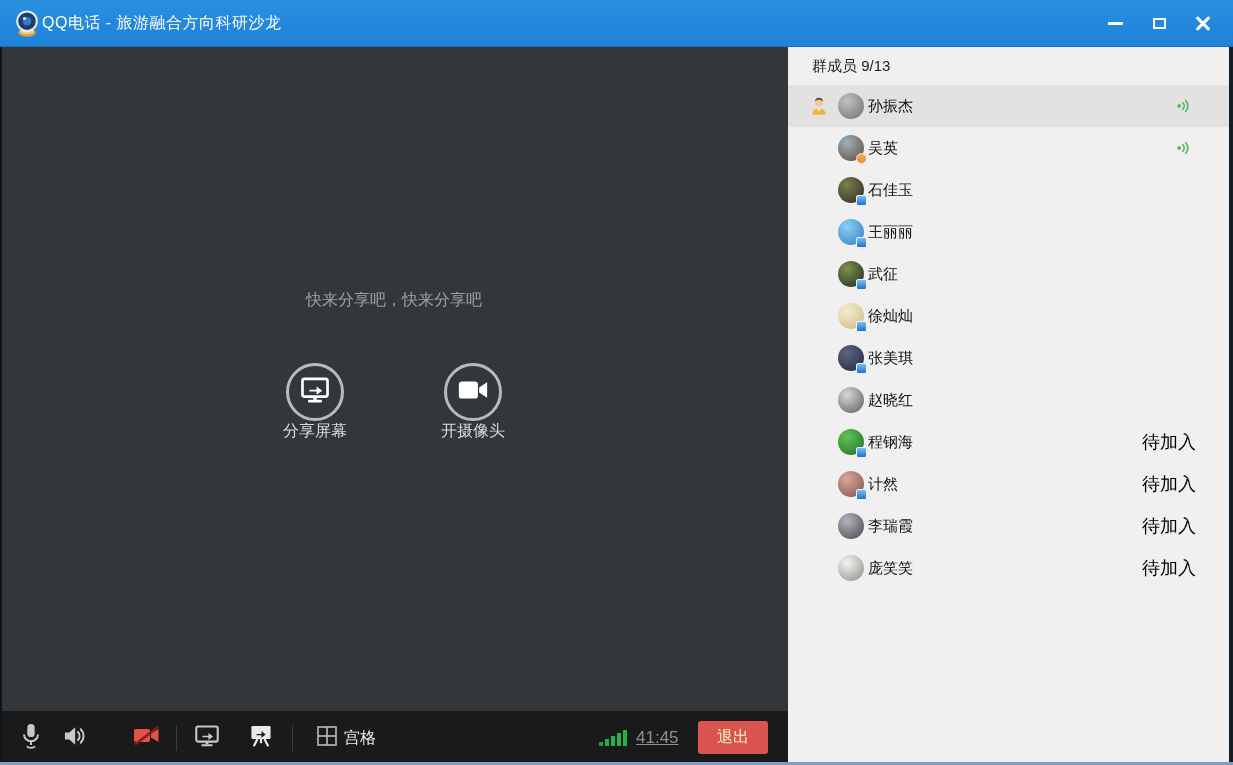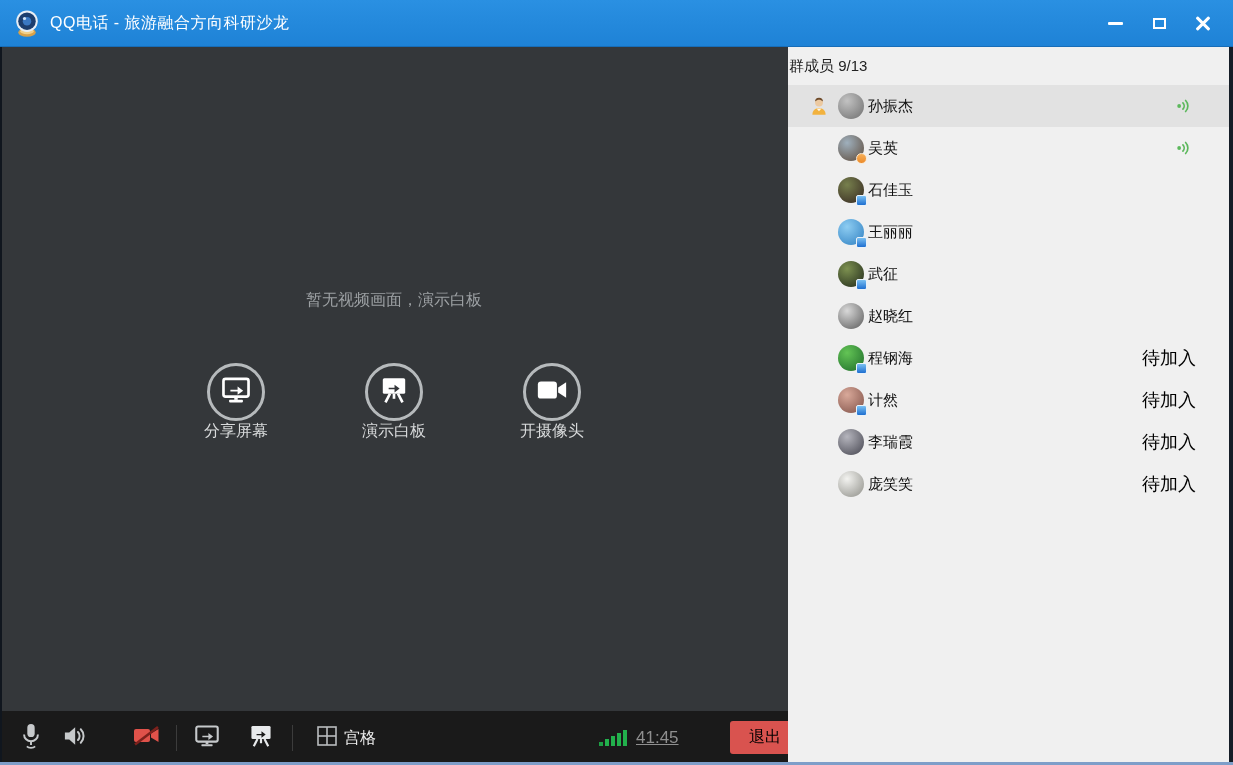--- a/index.html
+++ b/index.html
@@ -4,21 +4,21 @@
 <style>
   html,body{margin:0;padding:0;background:#0c0f13;}
   *{box-sizing:border-box;font-family:"Liberation Sans","DejaVu Sans",sans-serif;}
   .window{position:relative;width:1233px;height:765px;overflow:hidden;background:#34373a;}
 
   
   .titlebar{position:absolute;left:0;top:0;width:100%;height:47px;
     background:linear-gradient(#2a90e2,#1e82d6);border-bottom:1px solid #176db8;
     display:flex;align-items:center;}
   .app-icon{width:30px;height:30px;margin-left:12px;flex:0 0 auto;}
-  .title-text{color:#ffffff;font-size:16px;margin-left:8px;letter-spacing:.5px;}
+  .title-text{color:#ffffff;font-size:16px;margin-left:0;letter-spacing:.5px;}
   .win-controls{position:absolute;right:8px;top:0;height:47px;display:flex;align-items:center;}
   .win-btn{width:44px;height:47px;display:flex;align-items:center;justify-content:center;cursor:pointer;}
   .min-glyph{width:15px;height:3px;background:#fff;border-radius:1px;}
   .max-glyph{width:13px;height:11px;border:2px solid #fff;}
   .close-glyph{position:relative;width:16px;height:16px;}
   .close-glyph:before,.close-glyph:after{content:"";position:absolute;left:-1px;top:6px;width:18px;height:3px;background:#fff;border-radius:1px;}
   .close-glyph:before{transform:rotate(45deg);}
   .close-glyph:after{transform:rotate(-45deg);}
 
   
@@ -31,26 +31,26 @@
     margin:0 auto;display:flex;align-items:center;justify-content:center;}
   .action-label{font-size:16px;color:#d8dadb;}
 
   
   .toolbar{position:absolute;left:0;top:711px;width:788px;height:54px;background:#1a1a1a;}
   .tb{position:absolute;display:flex;align-items:center;justify-content:center;cursor:pointer;}
   .tb-sep{position:absolute;top:14px;width:1px;height:26px;background:#3c3c3c;}
   .layout-label{position:absolute;left:344px;top:0;height:54px;line-height:54px;font-size:16px;color:#ededed;}
   .signal{position:absolute;left:597px;top:17px;}
   .duration{position:absolute;left:636px;top:0;height:54px;line-height:54px;font-size:17px;color:#8f8f8f;text-decoration:underline;}
-  .exit-btn{position:absolute;left:730px;top:10px;width:70px;height:33px;background:#d9534f;
-    border:none;border-radius:3px;color:#000000;font-size:16px;cursor:pointer;display:flex;align-items:center;justify-content:center;}
+  .exit-btn{position:absolute;left:698px;top:10px;width:70px;height:33px;background:#d9534f;
+    border:none;border-radius:3px;color:#fef9c3;font-size:16px;cursor:pointer;display:flex;align-items:center;justify-content:center;}
 
   
   .sidebar{position:absolute;left:788px;top:47px;width:445px;height:718px;background:#f0f0f0;}
-  .panel-header{height:38px;line-height:38px;padding-left:1px;font-size:15px;color:#222222;background:#f0f0f0;}
+  .panel-header{height:38px;line-height:38px;padding-left:24px;font-size:15px;color:#222222;background:#f0f0f0;}
   .member-list{position:absolute;left:0;top:38px;width:100%;}
   .member-row{position:relative;height:42px;display:flex;align-items:center;cursor:pointer;}
   .member-row.selected{background:#e2e2e2;}
   .self-icon{position:absolute;left:20px;top:10px;width:22px;height:22px;}
   .avatar{position:absolute;left:50px;top:8px;width:26px;height:26px;border-radius:50%;}
   .badge{position:absolute;right:-3px;bottom:-3px;width:11px;height:11px;}
   .badge.pc{background:linear-gradient(#79c0f2,#1f6fd0);border:1px solid #e9f2fa;border-radius:2px;}
   .badge.mobile{background:linear-gradient(#f6b05a,#ec8a2a);border:1px solid #fbe9d2;border-radius:50%;}
   .member-name{position:absolute;left:80px;font-size:15px;color:#111111;}
   .member-status{position:absolute;right:37px;font-size:18px;color:#000000;}
@@ -85,48 +85,34 @@
       <div class="win-btn" title="最大化">
           <span class="max-glyph"></span>
         </div>
       <div class="win-btn" title="关闭">
           <span class="close-glyph"></span>
         </div>
     </div>
   </div>
 
   <div class="stage">
-    <div class="stage-hint">暂无视频画面，演示白板</div>
+    <div class="stage-hint">快来分享吧，快来分享吧</div>
     <div class="actions">
       <div class="action">
         <div class="action-circle">
           <span>
             <svg width="32" height="32" viewBox="0 0 24 24">
               <rect x="2.6" y="3.6" width="18.8" height="13.4" rx="1.6" fill="none" stroke="#fff" stroke-width="2"></rect>
               <path d="M7.8 11.9 h5.4 V9.4 l4.2 3.1 -4.2 3.1 v-2.5 H7.8 Z" fill="#fff"></path>
               <rect x="10.7" y="17" width="2.6" height="2.4" fill="#fff"></rect>
               <rect x="6.8" y="19.4" width="10.4" height="1.9" rx="0.6" fill="#fff"></rect>
             </svg>
           </span>
         </div>
         <div class="action-label">分享屏幕</div>
-      </div>
-      <div class="action">
-        <div class="action-circle">
-          <span>
-            <svg width="32" height="32" viewBox="0 0 24 24">
-              <rect x="3.6" y="3.2" width="16.8" height="11.6" rx="1.2" fill="#fff"></rect>
-              <path d="M8 10.3 h4.4 V8 l3.8 2.9 -3.8 2.9 v-2.3 H8 Z" fill="#34373a"></path>
-              <line x1="9" y1="14.8" x2="5.6" y2="21.2" stroke="#fff" stroke-width="2"></line>
-              <line x1="15" y1="14.8" x2="18.4" y2="21.2" stroke="#fff" stroke-width="2"></line>
-              <line x1="12" y1="14.8" x2="12" y2="18.6" stroke="#fff" stroke-width="2"></line>
-            </svg>
-          </span>
-        </div>
-        <div class="action-label">演示白板</div>
       </div>
       <div class="action">
         <div class="action-circle">
           <span>
             <svg width="32" height="30" viewBox="0 0 26 22">
               <rect x="1.5" y="4" width="15.5" height="14" rx="2.6" fill="#fff"></rect>
               <path d="M18 9 L24.5 4.8 V17.2 L18 13 Z" fill="#fff"></path>
             </svg>
           </span>
         </div>
@@ -273,20 +259,38 @@
 
       <span class="avatar" style="background: radial-gradient(circle at 35% 30%, rgb(125, 145, 80), rgb(32, 40, 26));">
         <span class="badge pc"></span>
       </span>
       <span class="member-name">武征</span>
       <span class="member-status"></span>
 
     </div>
         <div class="member-row">
 
+      <span class="avatar" style="background: radial-gradient(circle at 35% 30%, rgb(245, 238, 205), rgb(205, 184, 126));">
+        <span class="badge pc"></span>
+      </span>
+      <span class="member-name">徐灿灿</span>
+      <span class="member-status"></span>
+
+    </div>
+        <div class="member-row">
+
+      <span class="avatar" style="background: radial-gradient(circle at 35% 30%, rgb(93, 101, 132), rgb(35, 39, 58));">
+        <span class="badge pc"></span>
+      </span>
+      <span class="member-name">张美琪</span>
+      <span class="member-status"></span>
+
+    </div>
+        <div class="member-row">
+
       <span class="avatar" style="background: radial-gradient(circle at 35% 30%, rgb(216, 216, 216), rgb(90, 90, 90));">
         
       </span>
       <span class="member-name">赵晓红</span>
       <span class="member-status"></span>
 
     </div>
         <div class="member-row">
 
       <span class="avatar" style="background: radial-gradient(circle at 35% 30%, rgb(99, 196, 85), rgb(29, 107, 42));">

